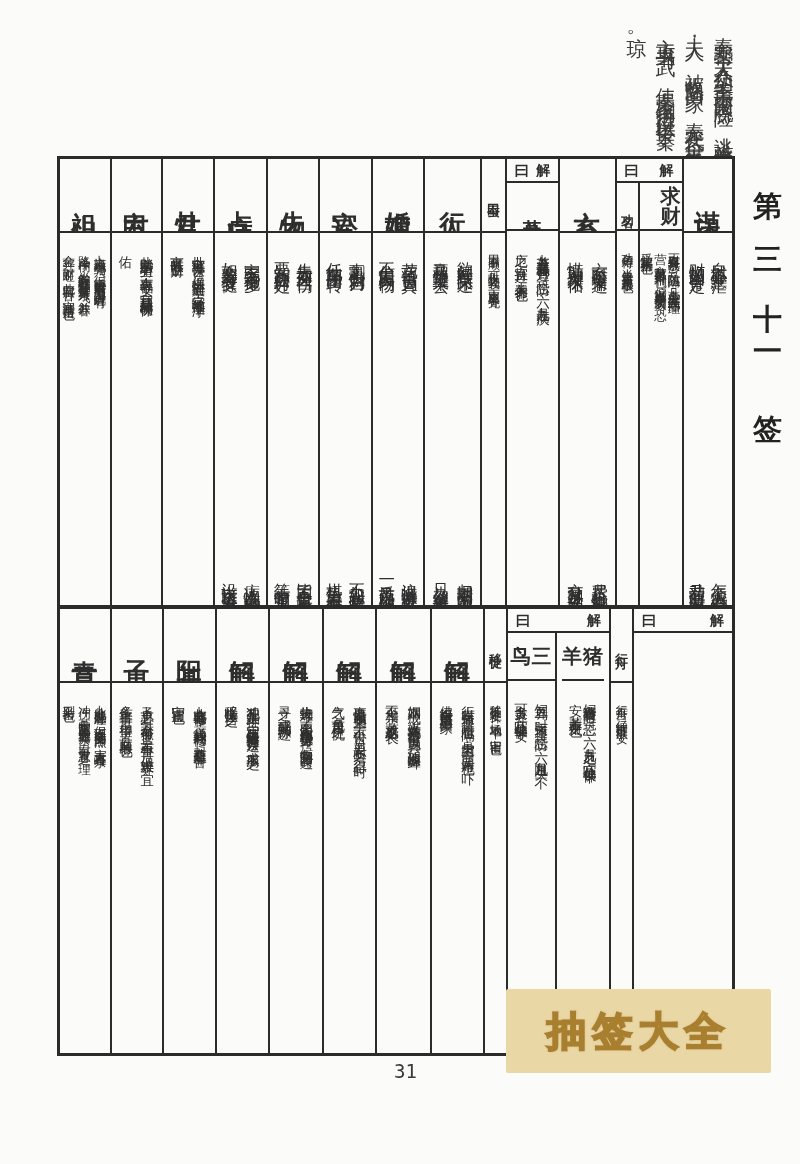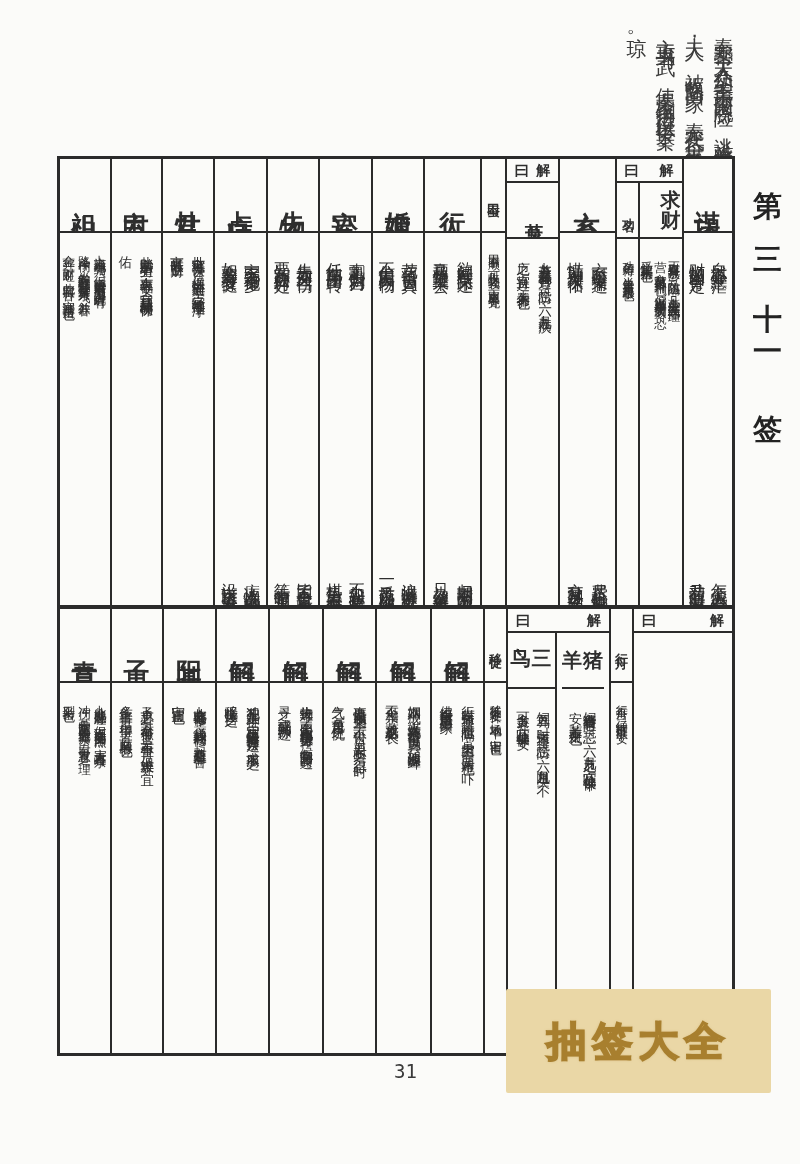--- a/index.html
+++ b/index.html
@@ -25,25 +25,25 @@
   .band-row{display:flex;flex-direction:row-reverse;height:100%;}
   .band-1{height:450px;border-bottom:4px solid var(--border);}
   .band-2{height:444px;}
   .band-1 .band-row,.band-2 .band-row{height:100%;}
 
   .col{display:flex;flex-direction:column;border-left:2px solid var(--border);min-width:0;}
   .band-row > :last-child{border-left:none;}
   .group{display:flex;flex-direction:column;border-left:2px solid var(--border);min-width:0;}
   .group-body{display:flex;flex-direction:row-reverse;flex:1;min-height:0;}
   .group-body > .col{border-left:2px solid var(--border);}
-  .group-body > .col:last-child{border-left:none;font-family:Liberation Mono, monospace;}
+  .group-body > .col:last-child{border-left:none;}
 
   .hdr{height:74px;flex:0 0 auto;border-bottom:2px solid var(--border);
        display:flex;align-items:center;justify-content:center;overflow:hidden;}
-  .hdr-sub{height:56px;}
+  .hdr-sub{height:48px;}
   .strip{height:24px;flex:0 0 auto;border-bottom:2px solid var(--border);
          display:flex;flex-direction:row-reverse;justify-content:space-between;align-items:center;
          padding:0 8px;font-weight:bold;font-size:14px;line-height:1;}
   .lab-v{writing-mode:vertical-rl;font-weight:bold;font-size:26px;letter-spacing:5px;line-height:1;}
   .lab-v2{writing-mode:vertical-rl;font-weight:bold;font-size:19px;letter-spacing:3px;line-height:1;}
   .lab-h{direction:rtl;unicode-bidi:bidi-override;font-weight:bold;font-size:20px;letter-spacing:1px;line-height:1;}
   .narrow .lab-v{font-size:13px;letter-spacing:2px;}
   .group .narrow .lab-v{font-size:12.5px;}
 
   .cell{flex:1;display:flex;flex-direction:row-reverse;justify-content:space-evenly;
@@ -55,21 +55,21 @@
        padding-top:12px;padding-bottom:8px;min-width:0;}
   .poem .sub{justify-content:space-between;padding-top:16px;padding-bottom:18px;}
   .phrase{white-space:nowrap;letter-spacing:1.5px;line-height:1.05;}
   .poem .phrase{letter-spacing:2.5px;}
 
   
   .pageno{position:absolute;left:394px;top:1060px;font-family:"DejaVu Sans Mono",monospace;
           font-size:19px;color:#3a3a3a;}
 
   
-  .watermark{position:absolute;left:506px;top:989px;width:265px;height:104px;z-index:5;
+  .watermark{position:absolute;left:506px;top:989px;width:265px;height:84px;z-index:5;
              background:var(--watermark-bg);display:flex;align-items:center;justify-content:center;
              border-radius:2px;}
   .watermark span{font-size:40px;font-weight:bold;letter-spacing:6px;color:var(--watermark-text);
              -webkit-text-stroke:1.8px var(--watermark-stroke);
              text-shadow:0 0 1px var(--watermark-stroke),0 0 3px rgba(168,127,46,.55);}
 </style>
 </head>
 <body>
 
 <div class="page">

